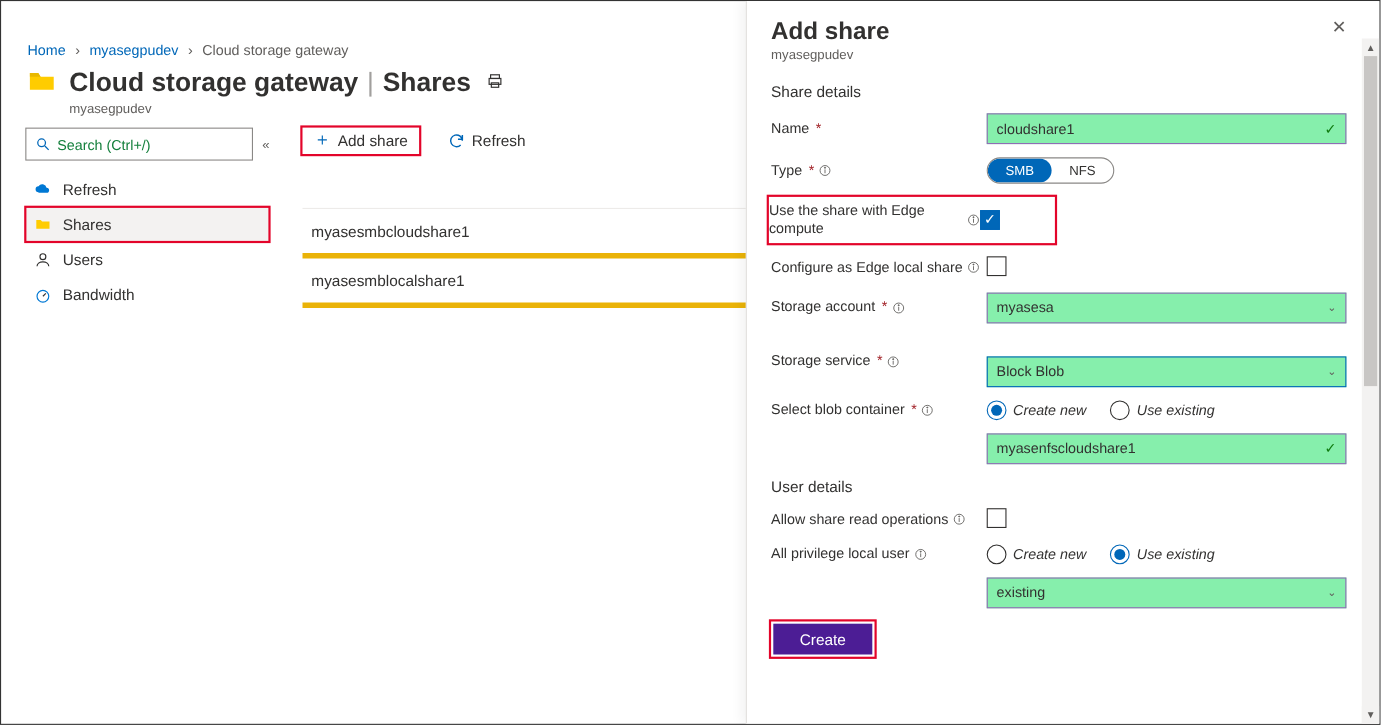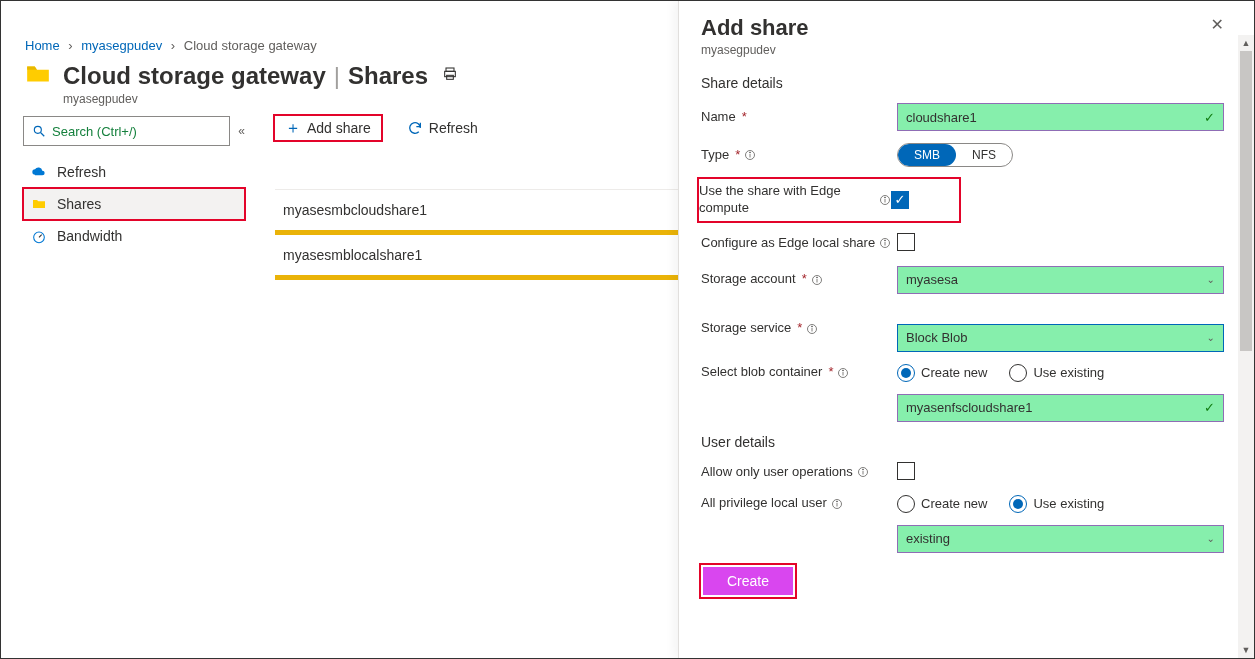--- a/index.html
+++ b/index.html
@@ -105,25 +105,25 @@
     cursor:pointer; background:#fff;
   }
   .checkbox.checked { background:#0067b8; border-color:#0067b8; color:#fff;}
 
   .radio {
     width:18px; height:18px; border:1px solid #323130; border-radius:50%; display:inline-flex;
     align-items:center; justify-content:center; cursor:pointer; margin-right:6px;
   }
   .radio.sel { border-color:#0067b8;}
   .radio.sel::after { content:""; width:10px; height:10px; border-radius:50%; background:#0067b8;}
-  .radio-row { display:flex; gap:22px; align-items:flex-start;}
+  .radio-row { display:flex; gap:22px; align-items:flex-start;font-style:italic;}
   .radio-opt { display:flex; align-items:center; font-size:13px; cursor:pointer;}
 
   .create-btn {
-    margin-top:28px; background:#d946ef; color:#fff; border:none;
+    margin-top:28px; background:#4c1d95; color:#fff; border:none;
     padding:6px 24px; font-size:14px; cursor:pointer;
   }
   .hl-red-box { outline:2px solid #e3042a; padding:2px; display:inline-block;}
   .hl-red-wrap { outline:2px solid #e3042a; padding:4px 8px 4px 0; }
 
   .scroll-vert { position:absolute; right:0; top:50px; bottom:0; width:16px; background:#f3f2f1;}
   .scroll-thumb { position:absolute; right:2px; top:50px; width:12px; height:300px; background:#c8c6c4; border-radius:0;}
   .scroll-arrow { position:absolute; right:0; width:16px; height:16px; display:flex; align-items:center; justify-content:center; color:#605e5c; font-size:9px; background:#f3f2f1; cursor:pointer;}
 </style>
 </head>
@@ -177,20 +177,27 @@
         <svg width="16" height="16" viewBox="0 0 24 24">
             <path fill="#0078d4" d="M6 16a4 4 0 010-8 6 6 0 0111 2 3.5 3.5 0 010 7H6z"></path>
           </svg>
         <span class="navlabel">Refresh</span>
       </li>
       <li class="active hl-red">
         <svg width="16" height="16" viewBox="0 0 24 24">
             <path fill="#ffcc00" d="M3 6h6l2 2h10v10H3z"></path>
           </svg>
         <span class="navlabel">Shares</span>
+      </li>
+      <li>
+        <svg width="16" height="16" viewBox="0 0 24 24" fill="none" stroke="#323130" stroke-width="1.6">
+            <circle cx="12" cy="8" r="4"></circle>
+            <path d="M4 21c0-4 4-6 8-6s8 2 8 6"></path>
+          </svg>
+        <span class="navlabel">Users</span>
       </li>
       <li>
         <svg width="16" height="16" viewBox="0 0 24 24" fill="none" stroke="#0078d4" stroke-width="1.6">
             <circle cx="12" cy="14" r="8"></circle>
             <path d="M12 14l4-4" stroke="#323130"></path>
           </svg>
         <span class="navlabel">Bandwidth</span>
       </li>
     </ul>
   </div>
@@ -391,21 +398,21 @@
         <span>myasenfscloudshare1</span>
         <span class="checkmark">✓</span>
       </div>
     </div>
   </div>
 
   <div class="section-title" style="margin-top:7px;">User details</div>
 
   <div class="form-row">
     <div class="form-label">
-      <span>Allow only user operations</span>
+      <span>Allow share read operations</span>
       <span class="info-i">
           <svg viewBox="0 0 24 24" fill="none" stroke="#605e5c" stroke-width="1.6">
             <circle cx="12" cy="12" r="9"></circle>
             <line x1="12" y1="10" x2="12" y2="17"></line>
             <circle cx="12" cy="7" r="1" fill="#605e5c"></circle>
           </svg>
         </span>
     </div>
     <div class="form-field" style="flex:0;">
       <div class="checkbox"></div>

